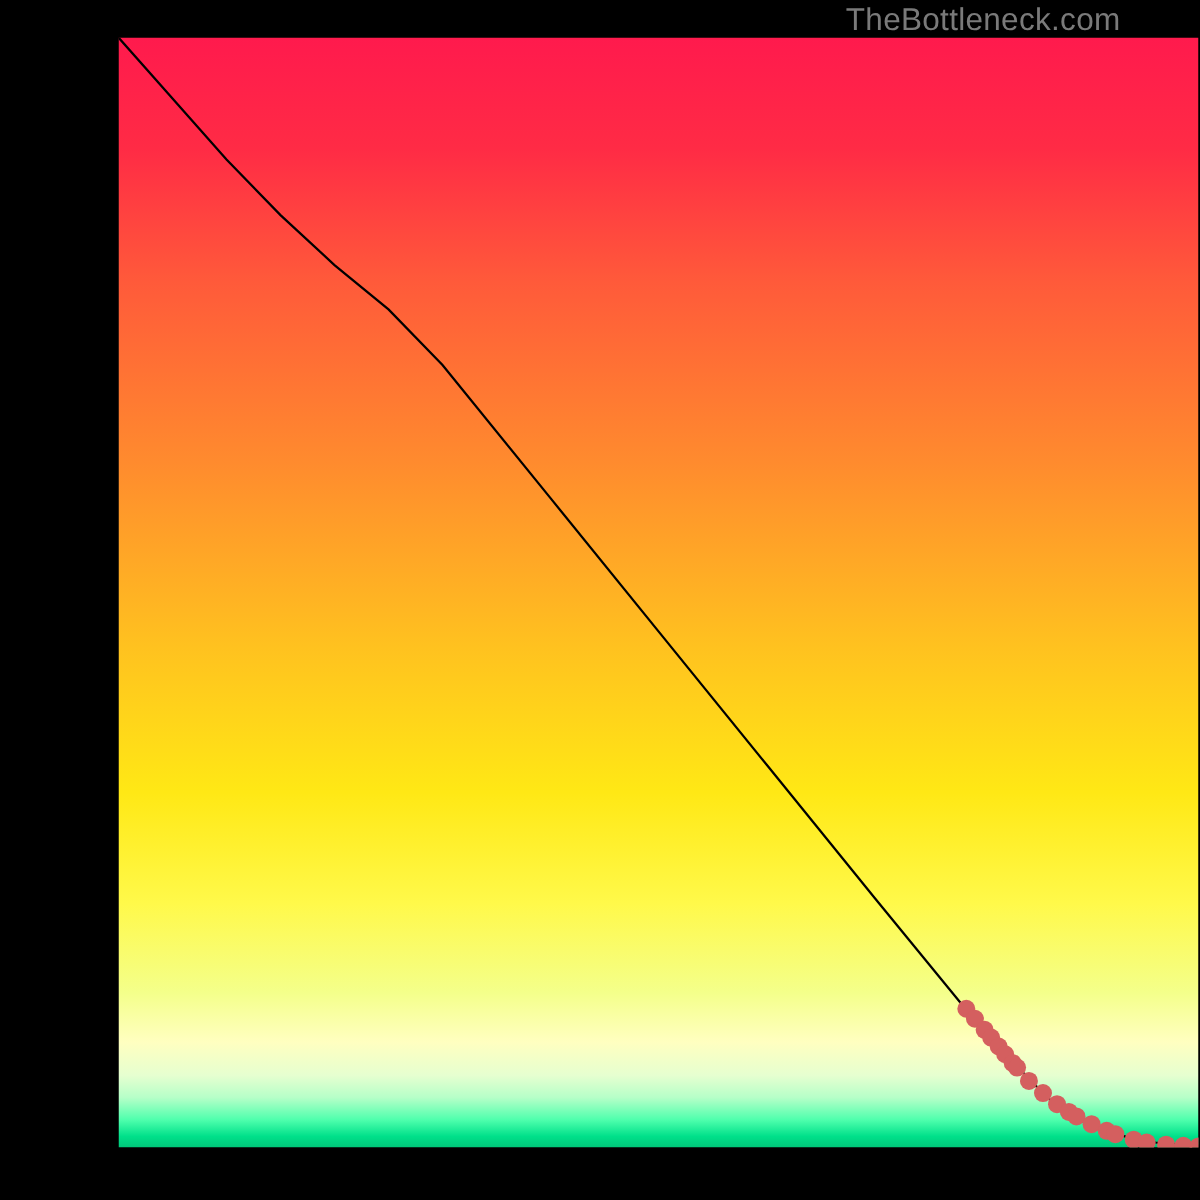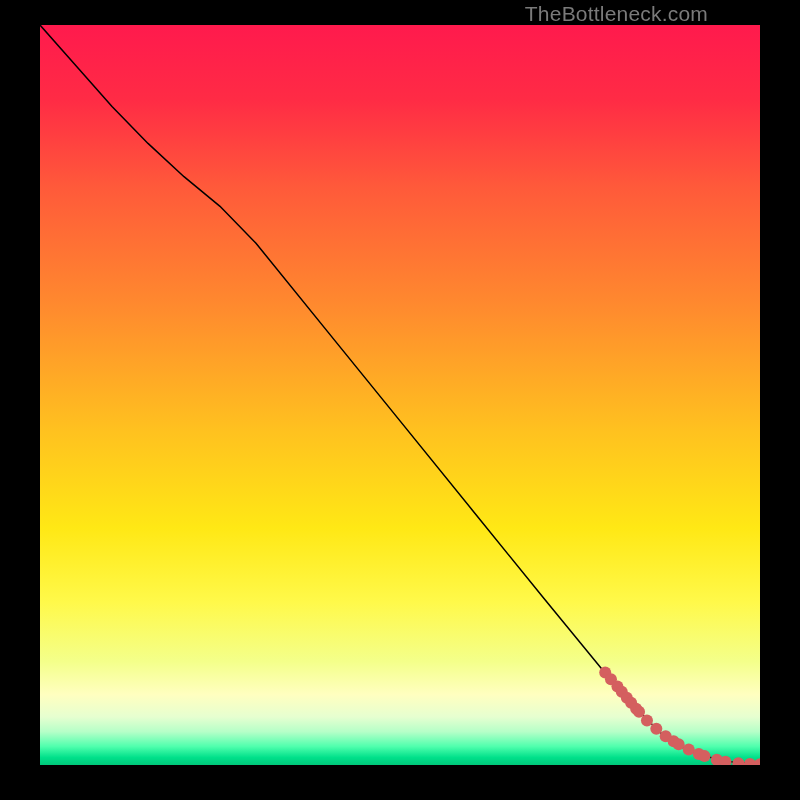--- a/index.html
+++ b/index.html
@@ -9,20 +9,21 @@
     height: 800px;
     background: #000;
     overflow: hidden;
     font-family: Arial, Helvetica, sans-serif;
   }
   .stage {
     position: relative;
     width: 750px;
     height: 800px;
     background: #000;
+    margin-left: 39px;
   }
   .plot {
     position: absolute;
     left: 40px;
     top: 25px;
     width: 720px;
     height: 740px;
   }
   .watermark {
     position: absolute;

